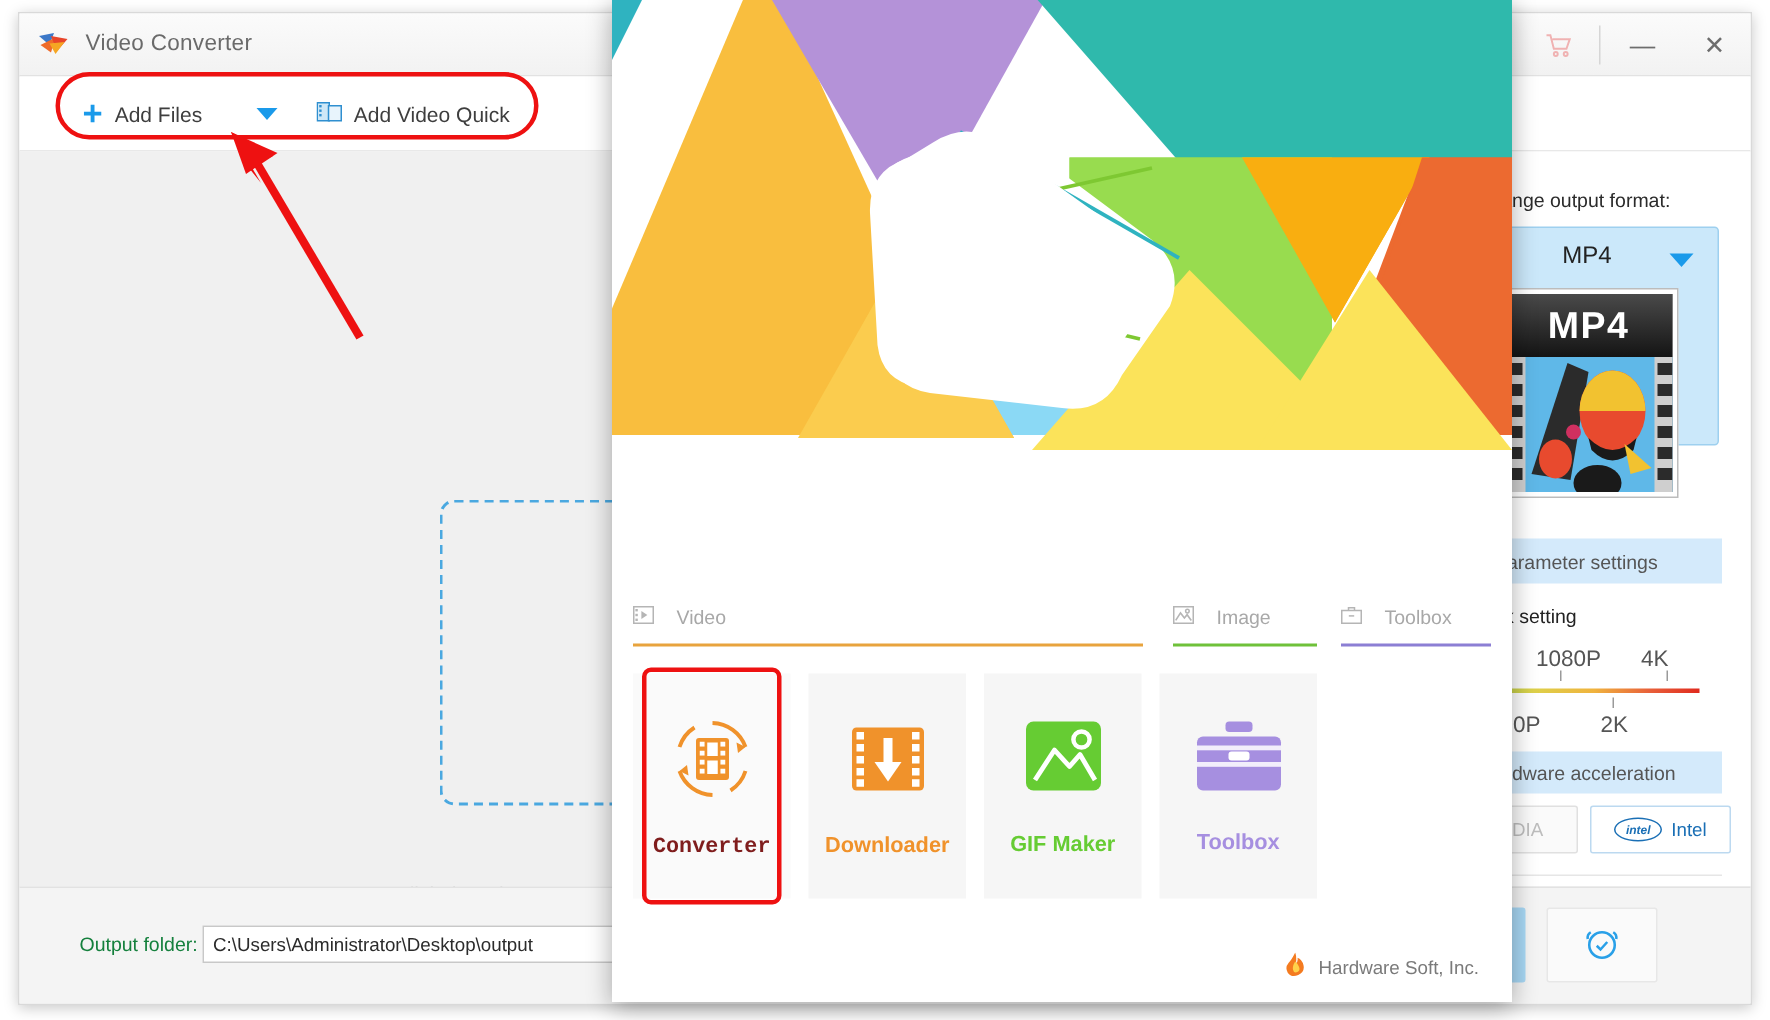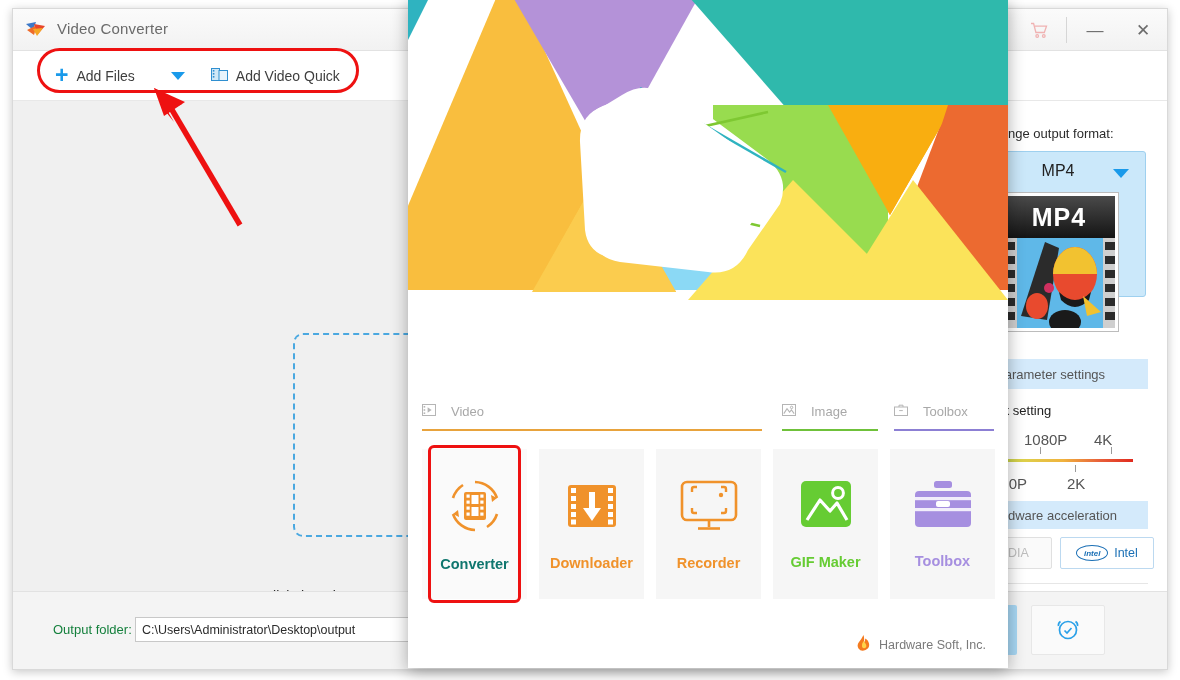--- a/index.html
+++ b/index.html
@@ -455,21 +455,21 @@
               <rect x="21.5" y="36.5" width="3.2" height="3.2"></rect>
               <rect x="35.3" y="18.5" width="3.2" height="3.2"></rect>
               <rect x="35.3" y="24.5" width="3.2" height="3.2"></rect>
               <rect x="35.3" y="30.5" width="3.2" height="3.2"></rect>
               <rect x="35.3" y="36.5" width="3.2" height="3.2"></rect>
               <rect x="26.5" y="19" width="7" height="9"></rect>
               <rect x="26.5" y="31" width="7" height="9"></rect>
             </g>
           </svg>
         </span>
-        <span class="cname" style="color:#0f766e;">Converter</span>
+        <span class="cname" style="color:#7f1d1d;font-family:Liberation Mono, monospace;">Converter</span>
       </div>
 
       <div class="card">
         <span>
           <svg width="58" height="58" viewBox="0 0 58 58">
             <rect x="5" y="8" width="48" height="42" rx="3" fill="#f0922b"></rect>
             <g fill="#ffffff">
               <rect x="8" y="11" width="5" height="5"></rect>
                 <rect x="8" y="19" width="5" height="5"></rect>
               <rect x="8" y="27" width="5" height="5"></rect>
@@ -481,35 +481,20 @@
                 <rect x="45" y="35" width="5" height="5"></rect>
               <rect x="45" y="42.5" width="5" height="5"></rect>
               <rect x="26" y="15" width="6" height="19"></rect>
               <polygon points="20,31 38,31 29,44"></polygon>
             </g>
           </svg>
         </span>
         <span class="cname" style="color:#f0922b;">Downloader</span>
       </div>
 
-      <div class="card">
-        <span>
-          <svg width="62" height="58" viewBox="0 0 62 58" fill="none" stroke="#f0922b" stroke-width="2.6">
-            <rect x="4" y="5" width="54" height="38" rx="5"></rect>
-            <line x1="31" y1="43" x2="31" y2="50"></line>
-            <line x1="20" y1="51.5" x2="42" y2="51.5"></line>
-            <path d="M14 15v-3a2 2 0 0 1 2-2h3" stroke-width="2.4"></path>
-            <path d="M48 15v-3a2 2 0 0 0-2-2h-3" stroke-width="2.4"></path>
-            <path d="M14 31v3a2 2 0 0 0 2 2h3" stroke-width="2.4"></path>
-            <path d="M48 31v3a2 2 0 0 1-2 2h-3" stroke-width="2.4"></path>
-            <circle cx="43" cy="18" r="2.2" fill="#f0922b" stroke="none"></circle>
-          </svg>
-        </span>
-        <span class="cname" style="color:#f0922b;">Recorder</span>
-      </div>
 
       <div class="card">
         <span>
           <svg width="58" height="56" viewBox="0 0 58 56">
             <rect x="4" y="3" width="50" height="46" rx="5" fill="#66cc33"></rect>
             <polyline points="10,42 23,22 33,33 40,25 50,42" fill="none" stroke="#ffffff" stroke-width="3.2" stroke-linejoin="round"></polyline>
             <circle cx="41" cy="15" r="5.4" fill="none" stroke="#ffffff" stroke-width="3"></circle>
           </svg>
         </span>
         <span class="cname" style="color:#66cc33;">GIF Maker</span>

